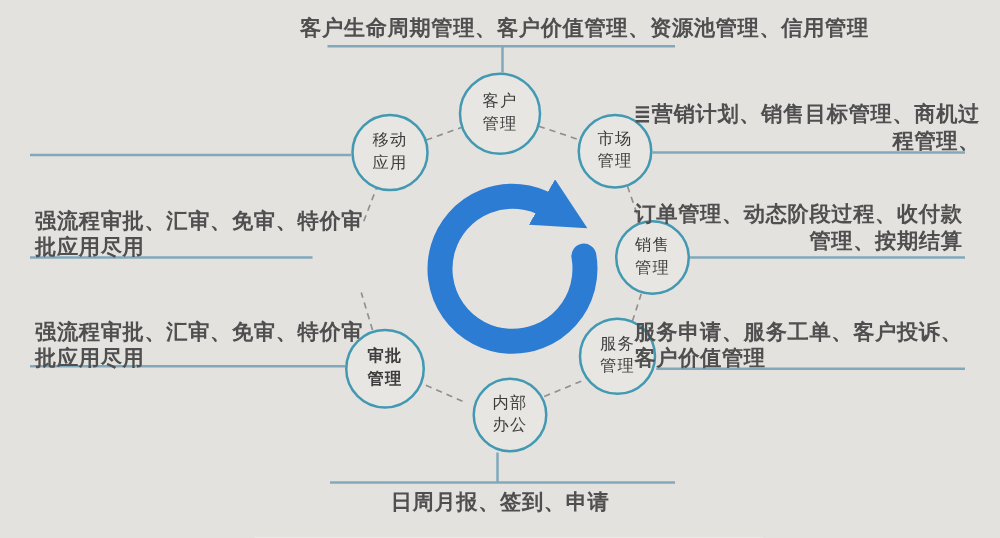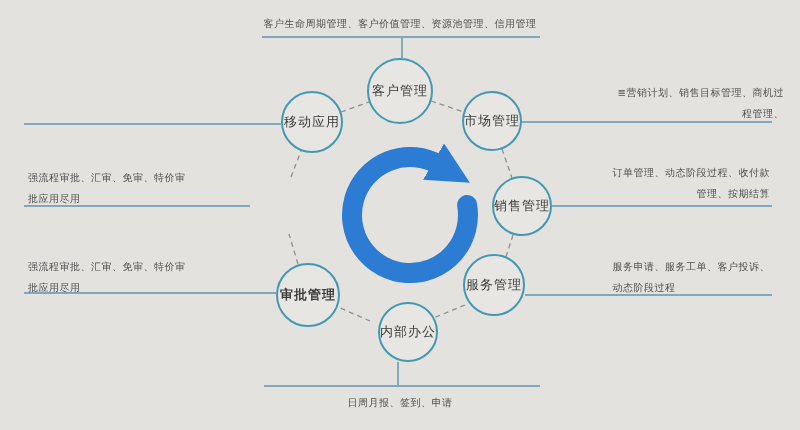--- a/index.html
+++ b/index.html
@@ -12,35 +12,35 @@
   }
   #lines {
     position:absolute; left:0; top:0; width:800px; height:430px;
     pointer-events:none;
   }
   .node {
     position:absolute;
     border:2px solid #4299b1;
     background:#e7e6e3;
     border-radius:50%;
-    display:flex; flex-direction:row; align-items:center; justify-content:center;
+    display:flex; flex-direction:column; align-items:center; justify-content:center;
     font-size:13px; line-height:18px; color:#3d3d3d; letter-spacing:1px;
     box-sizing:border-box; white-space:nowrap;
   }
   .node-customer { left:367px; top:58px;  width:66px; height:66px; }
   .node-market   { left:462px; top:91px;  width:60px; height:60px; }
   .node-sales    { left:492px; top:176px; width:60px; height:60px; }
   .node-service  { left:463px; top:254px; width:62px; height:62px; }
   .node-office   { left:378px; top:302px; width:60px; height:60px; }
   .node-approval { left:276px; top:263px; width:64px; height:64px;font-weight:bold; }
   .node-decision { left:250px; top:175px; width:60px; height:60px; }
   .node-mobile   { left:281px; top:91px;  width:62px; height:62px; }
   .ann {
     position:absolute;
-    font-size:10px; line-height:21px; color:#4f4f4f; letter-spacing:0.5px;
+    font-size:17px; line-height:21px; color:#4f4f4f; letter-spacing:0.5px;font-weight:bold;
   }
   .ann .l { display:block; white-space:nowrap; }
   .ann-top          { left:240px; top:13px;  width:320px; text-align:center; white-space:nowrap; }
   .ann-top-left     { left:28px;  top:83px;  text-align:left; }
   .ann-mid-left     { left:28px;  top:167px; text-align:left; }
   .ann-bottom-left  { left:28px;  top:256px; text-align:left; }
   .ann-top-right    { right:16px; top:82px;  text-align:right; }
   .ann-mid-right    { right:30px; top:162px; text-align:right; }
   .ann-bottom-right { right:30px; top:256px; text-align:left; }
   .ann-bottom       { left:298px; top:392px; width:204px; text-align:center; white-space:nowrap; }
@@ -130,19 +130,19 @@
   <div class="ann ann-top-right">
     <span class="l">≣营销计划、销售目标管理、商机过</span>
     <span class="l">程管理、</span>
   </div>
   <div class="ann ann-mid-right">
     <span class="l">订单管理、动态阶段过程、收付款</span>
     <span class="l">管理、按期结算</span>
   </div>
   <div class="ann ann-bottom-right">
     <span class="l">服务申请、服务工单、客户投诉、</span>
-    <span class="l">动态阶段过程</span>
+    <span class="l">客户价值管理</span>
   </div>
   <div class="ann ann-bottom">
     <span class="l">日周月报、签到、申请</span>
   </div>
 
 </div>
 
 </body></html>

